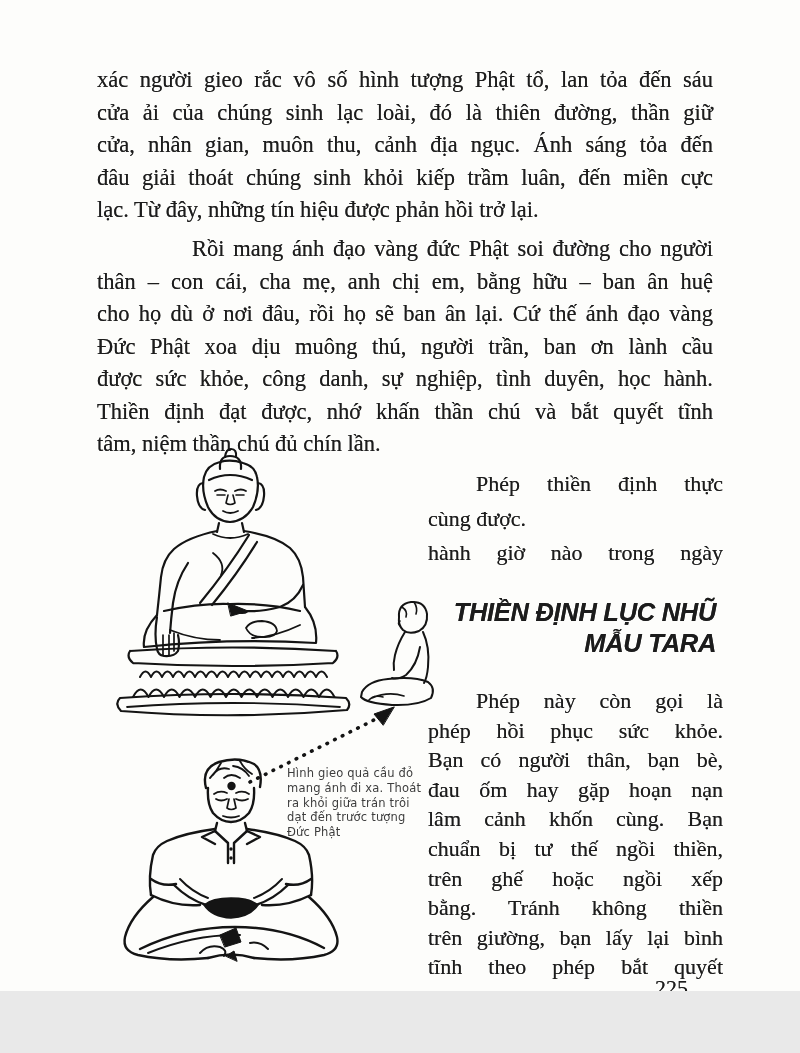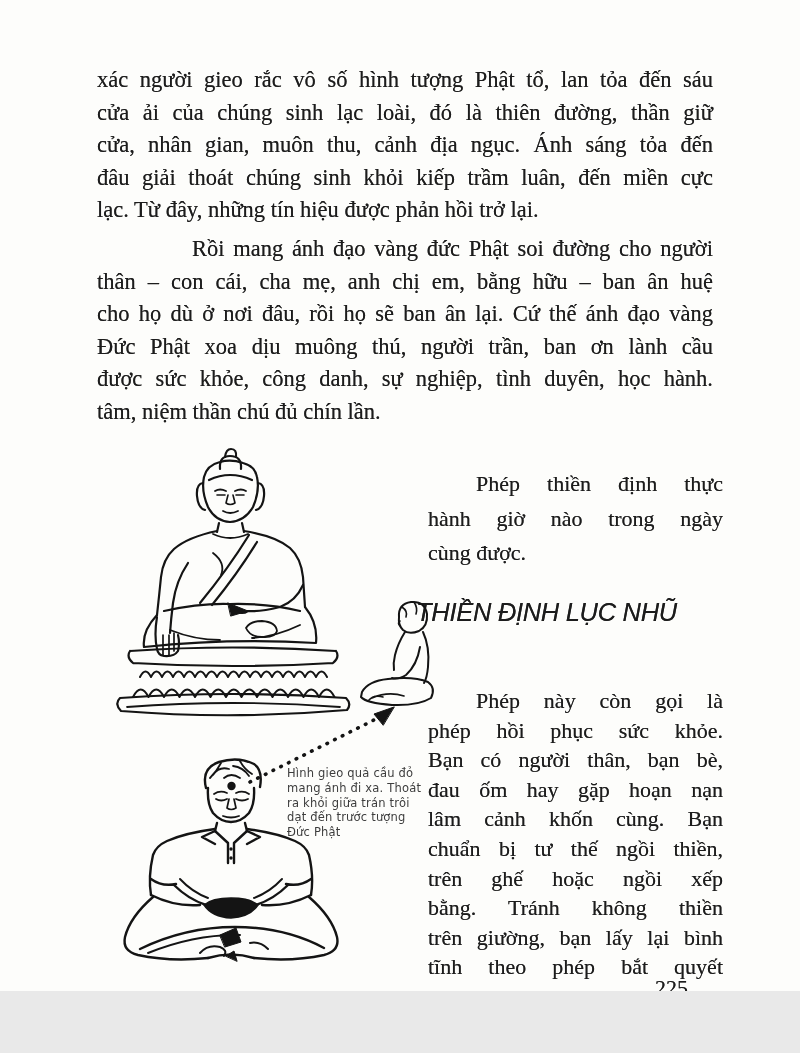--- a/index.html
+++ b/index.html
@@ -23,23 +23,23 @@
   .jl.last { text-align:last; text-align-last:left; }
   .p1 { left:97px; top:64px;  width:616px; font-size:22.5px; line-height:32.5px; }
   .p2 { left:97px; top:233px; width:616px; font-size:22.5px; line-height:32.5px; }
   .indent-lg { padding-left:95px;font-family:Liberation Serif, serif; }
   .indent-sm { padding-left:48px;margin-top:12px; }
   .rc1 { left:428px; top:455px; width:295px; font-size:22px; line-height:34.5px; }
   .rc2 { left:428px; top:674px; width:295px; font-size:22px; line-height:29.6px; }
   .heading {
     left:416px; top:597px; width:300px;
     font-family:"Liberation Sans","DejaVu Sans",sans-serif;
-    font-weight:normal; font-style:italic;
+    font-weight:bold; font-style:italic;
     font-size:25.5px; line-height:31px;
-    text-align:left; letter-spacing:-0.3px;
+    text-align:right; letter-spacing:-0.3px;
     text-shadow:0 0 0.6px rgba(10,10,10,0.8);
   }
   
   .illus { position:absolute; left:100px; top:435px; width:350px; height:550px; }
   .illus svg { width:100%; height:100%; }
   .caption {
     left:287px; top:766px; width:152px;
     font-family:"DejaVu Sans","Liberation Sans",sans-serif;
     font-size:11.5px; line-height:14.8px;
     color:#3d3d3d; letter-spacing:0.2px;
@@ -69,31 +69,33 @@
     <div class="jl">đâu giải thoát chúng sinh khỏi kiếp trầm luân, đến miền cực</div>
     <div class="jl last">lạc. Từ đây, những tín hiệu được phản hồi trở lại.</div>
   </div>
 
   <div class="block serif p2">
     <div class="jl indent-lg">Rồi mang ánh đạo vàng đức Phật soi đường cho người</div>
     <div class="jl">thân – con cái, cha mẹ, anh chị em, bằng hữu – ban ân huệ</div>
     <div class="jl">cho họ dù ở nơi đâu, rồi họ sẽ ban ân lại. Cứ thế ánh đạo vàng</div>
     <div class="jl">Đức Phật xoa dịu muông thú, người trần, ban ơn lành cầu</div>
     <div class="jl">được sức khỏe, công danh, sự nghiệp, tình duyên, học hành.</div>
+    <div class="jl">Thiền định đạt được, nhớ khấn thần chú và bắt quyết tĩnh</div>
     <div class="jl last">tâm, niệm thần chú đủ chín lần.</div>
   </div>
 
   <div class="block serif rc1">
     <div class="jl indent-sm">Phép thiền định thực</div>
+    <div class="jl last">cùng được.</div>
     <div class="jl">hành giờ nào trong ngày</div>
-    <div class="jl last">cùng được.</div>
   </div>
 
   <div class="block heading">
     <div>THIỀN ĐỊNH LỤC NHŨ</div>
+    <div>MẪU TARA</div>
   </div>
 
   <div class="block serif rc2">
     <div class="jl indent-sm">Phép này còn gọi là</div>
     <div class="jl">phép hồi phục sức khỏe.</div>
     <div class="jl">Bạn có người thân, bạn bè,</div>
     <div class="jl">đau ốm hay gặp hoạn nạn</div>
     <div class="jl">lâm cảnh khốn cùng. Bạn</div>
     <div class="jl">chuẩn bị tư thế ngồi thiền,</div>
     <div class="jl">trên ghế hoặc ngồi xếp</div>

